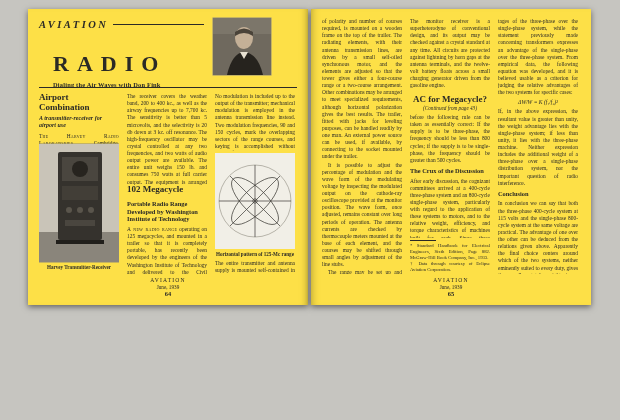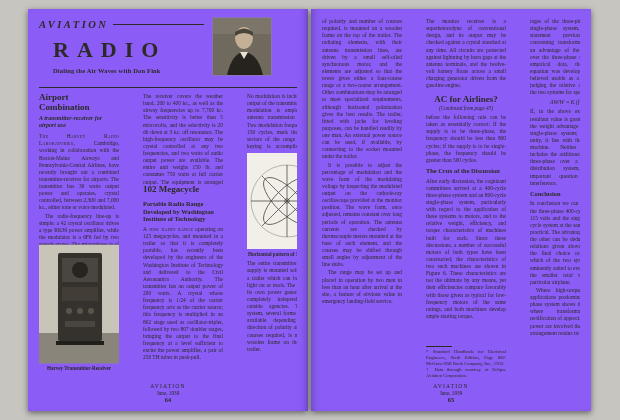--- a/index.html
+++ b/index.html
@@ -1,32 +1,32 @@
 <!DOCTYPE html>
 <html><head>
 <meta charset="utf-8">
 <style>
   * { margin:0; padding:0; box-sizing:border-box; }
   html,body { width:620px; height:420px; overflow:hidden; }
   body { background:#c6c5c0; color:#2b2a26; font-family:"Liberation Serif","DejaVu Serif",serif; }
   .spread { display:flex; gap:3px; padding:9px 28px; }
-  .page { width:280px; height:402px; background:#8b5cf6; padding:9px 11px 7px; display:flex; flex-direction:column; position:relative; }
+  .page { width:280px; height:296px; background:#fde047; padding:9px 11px 7px; display:flex; flex-direction:column; position:relative; }
   .page.left  { box-shadow:0 2px 6px rgba(0,0,0,.5), inset -7px 0 9px -7px rgba(0,0,0,.35); }
   .page.right { box-shadow:0 2px 6px rgba(0,0,0,.5), inset 7px 0 9px -7px rgba(0,0,0,.35); }
 
   .masthead { position:relative; height:70px; border-bottom:1.2px solid #2b2a26; margin-bottom:5px; }
   .brand-row { display:flex; align-items:center; width:165px; padding-top:1px; }
   .brand { font-size:10.5px; font-weight:bold; font-style:italic; letter-spacing:2.5px; }
   .brand-rule { flex:1; height:1px; background:#2b2a26; margin-left:5px; }
-  .section-title { font-size:22px; font-weight:bold; letter-spacing:8px; margin:7px 0 4px 14px; }
+  .section-title { font-size:22px; font-weight:bold; letter-spacing:8px; margin:21px 0 4px 14px; }
   .tagline { font-size:6.4px; font-weight:bold; margin-left:14px; letter-spacing:.2px; }
   .portrait { position:absolute; top:0; right:26px; width:58px; height:57px; box-shadow:0 0 0 .5px #8d887d; }
   .portrait svg { display:block; width:100%; height:100%; }
 
-  .cols { display:flex; gap:24px; flex:1; overflow:hidden; }
+  .cols { display:flex; gap:8px; flex:1; overflow:hidden; }
   .col { width:80px; min-width:80px; display:flex; flex-direction:column; overflow:hidden; }
 
   p.body { font-size:5.4px; line-height:1.32; text-align:justify; text-indent:6px; }
   p.body.noindent { text-indent:0; }
   p.body + p.body { margin-top:1px; }
   .lead { font-variant:small-caps; letter-spacing:.3px; }
 
   .h-article { font-size:9px; font-weight:bold; line-height:1.1; margin-bottom:2px; }
   .sub-italic { font-size:6px; font-weight:bold; font-style:italic; line-height:1.2; margin-bottom:4px; }
   .sub-bold { font-size:6.4px; font-weight:bold; line-height:1.2; margin:3px 0; }
@@ -160,21 +160,21 @@
         <p class="body noindent">of polarity and number of courses required, is mounted on a wooden frame on the top of the trailer. The radiating elements, with their antenna transmission lines, are driven by a small self-oiled synchronous motor, and the elements are adjusted so that the tower gives either a four-course range or a two-course arrangement. Other combinations may be arranged to meet specialized requirements, although horizontal polarization gives the best results. The trailer, fitted with jacks for leveling purposes, can be handled readily by one man. An external power source can be used, if available, by connecting to the socket mounted under the trailer.</p>
         <p class="body">It is possible to adjust the percentage of modulation and the wave form of the modulating voltage by inspecting the modulated output on the cathode-ray oscilloscope provided at the monitor position. The wave form, once adjusted, remains constant over long periods of operation. The antenna currents are checked by thermocouple meters mounted at the base of each element, and the courses may be shifted through small angles by adjustment of the line stubs.</p>
         <p class="body">The range may be set up and placed in operation by two men in less than an hour after arrival at the site, a feature of obvious value in emergency landing-field service.</p>
       </div>
 
       <div class="col">
         <div class="clip t72">
           <p class="body noindent">The monitor receiver is a superheterodyne of conventional design, and its output may be checked against a crystal standard at any time. All circuits are protected against lightning by horn gaps at the antenna terminals, and the twelve-volt battery floats across a small charging generator driven from the gasoline engine.</p>
         </div>
         <div class="ac-head">
-          <div class="ac-title">AC for Airlines?</div>
+          <div class="ac-title">AC for Megacycle?</div>
           <div class="ac-continued">(Continued from page 43)</div>
         </div>
         <p class="body noindent">before the following rule can be taken as essentially correct: If the supply is to be three-phase, the frequency should be less than 800 cycles; if the supply is to be single-phase, the frequency should be greater than 500 cycles.</p>
         <div class="sub-bold">The Crux of the Discussion</div>
         <div class="crux-block">
           <p class="body noindent">After early discussion, the cognizant committees arrived at a 400-cycle three-phase system and an 800-cycle single-phase system, particularly with regard to the application of these systems to motors, and to the relative weight, efficiency, and torque characteristics of machines built for each. Since these discussions, a number of successful motors of both types have been constructed; the characteristics of two such machines are shown in Figure 6. These characteristics are not the ultimate by any means, yet their efficiencies compare favorably with those given as typical for low-frequency motors of the same ratings, and both machines develop ample starting torque.</p>
         </div>
         <div class="footnotes">
           <div class="fn-rule"></div>
           <p class="footnote">* Standard Handbook for Electrical Engineers, Sixth Edition, Page 882. McGraw-Hill Book Company, Inc., 1933.</p>

